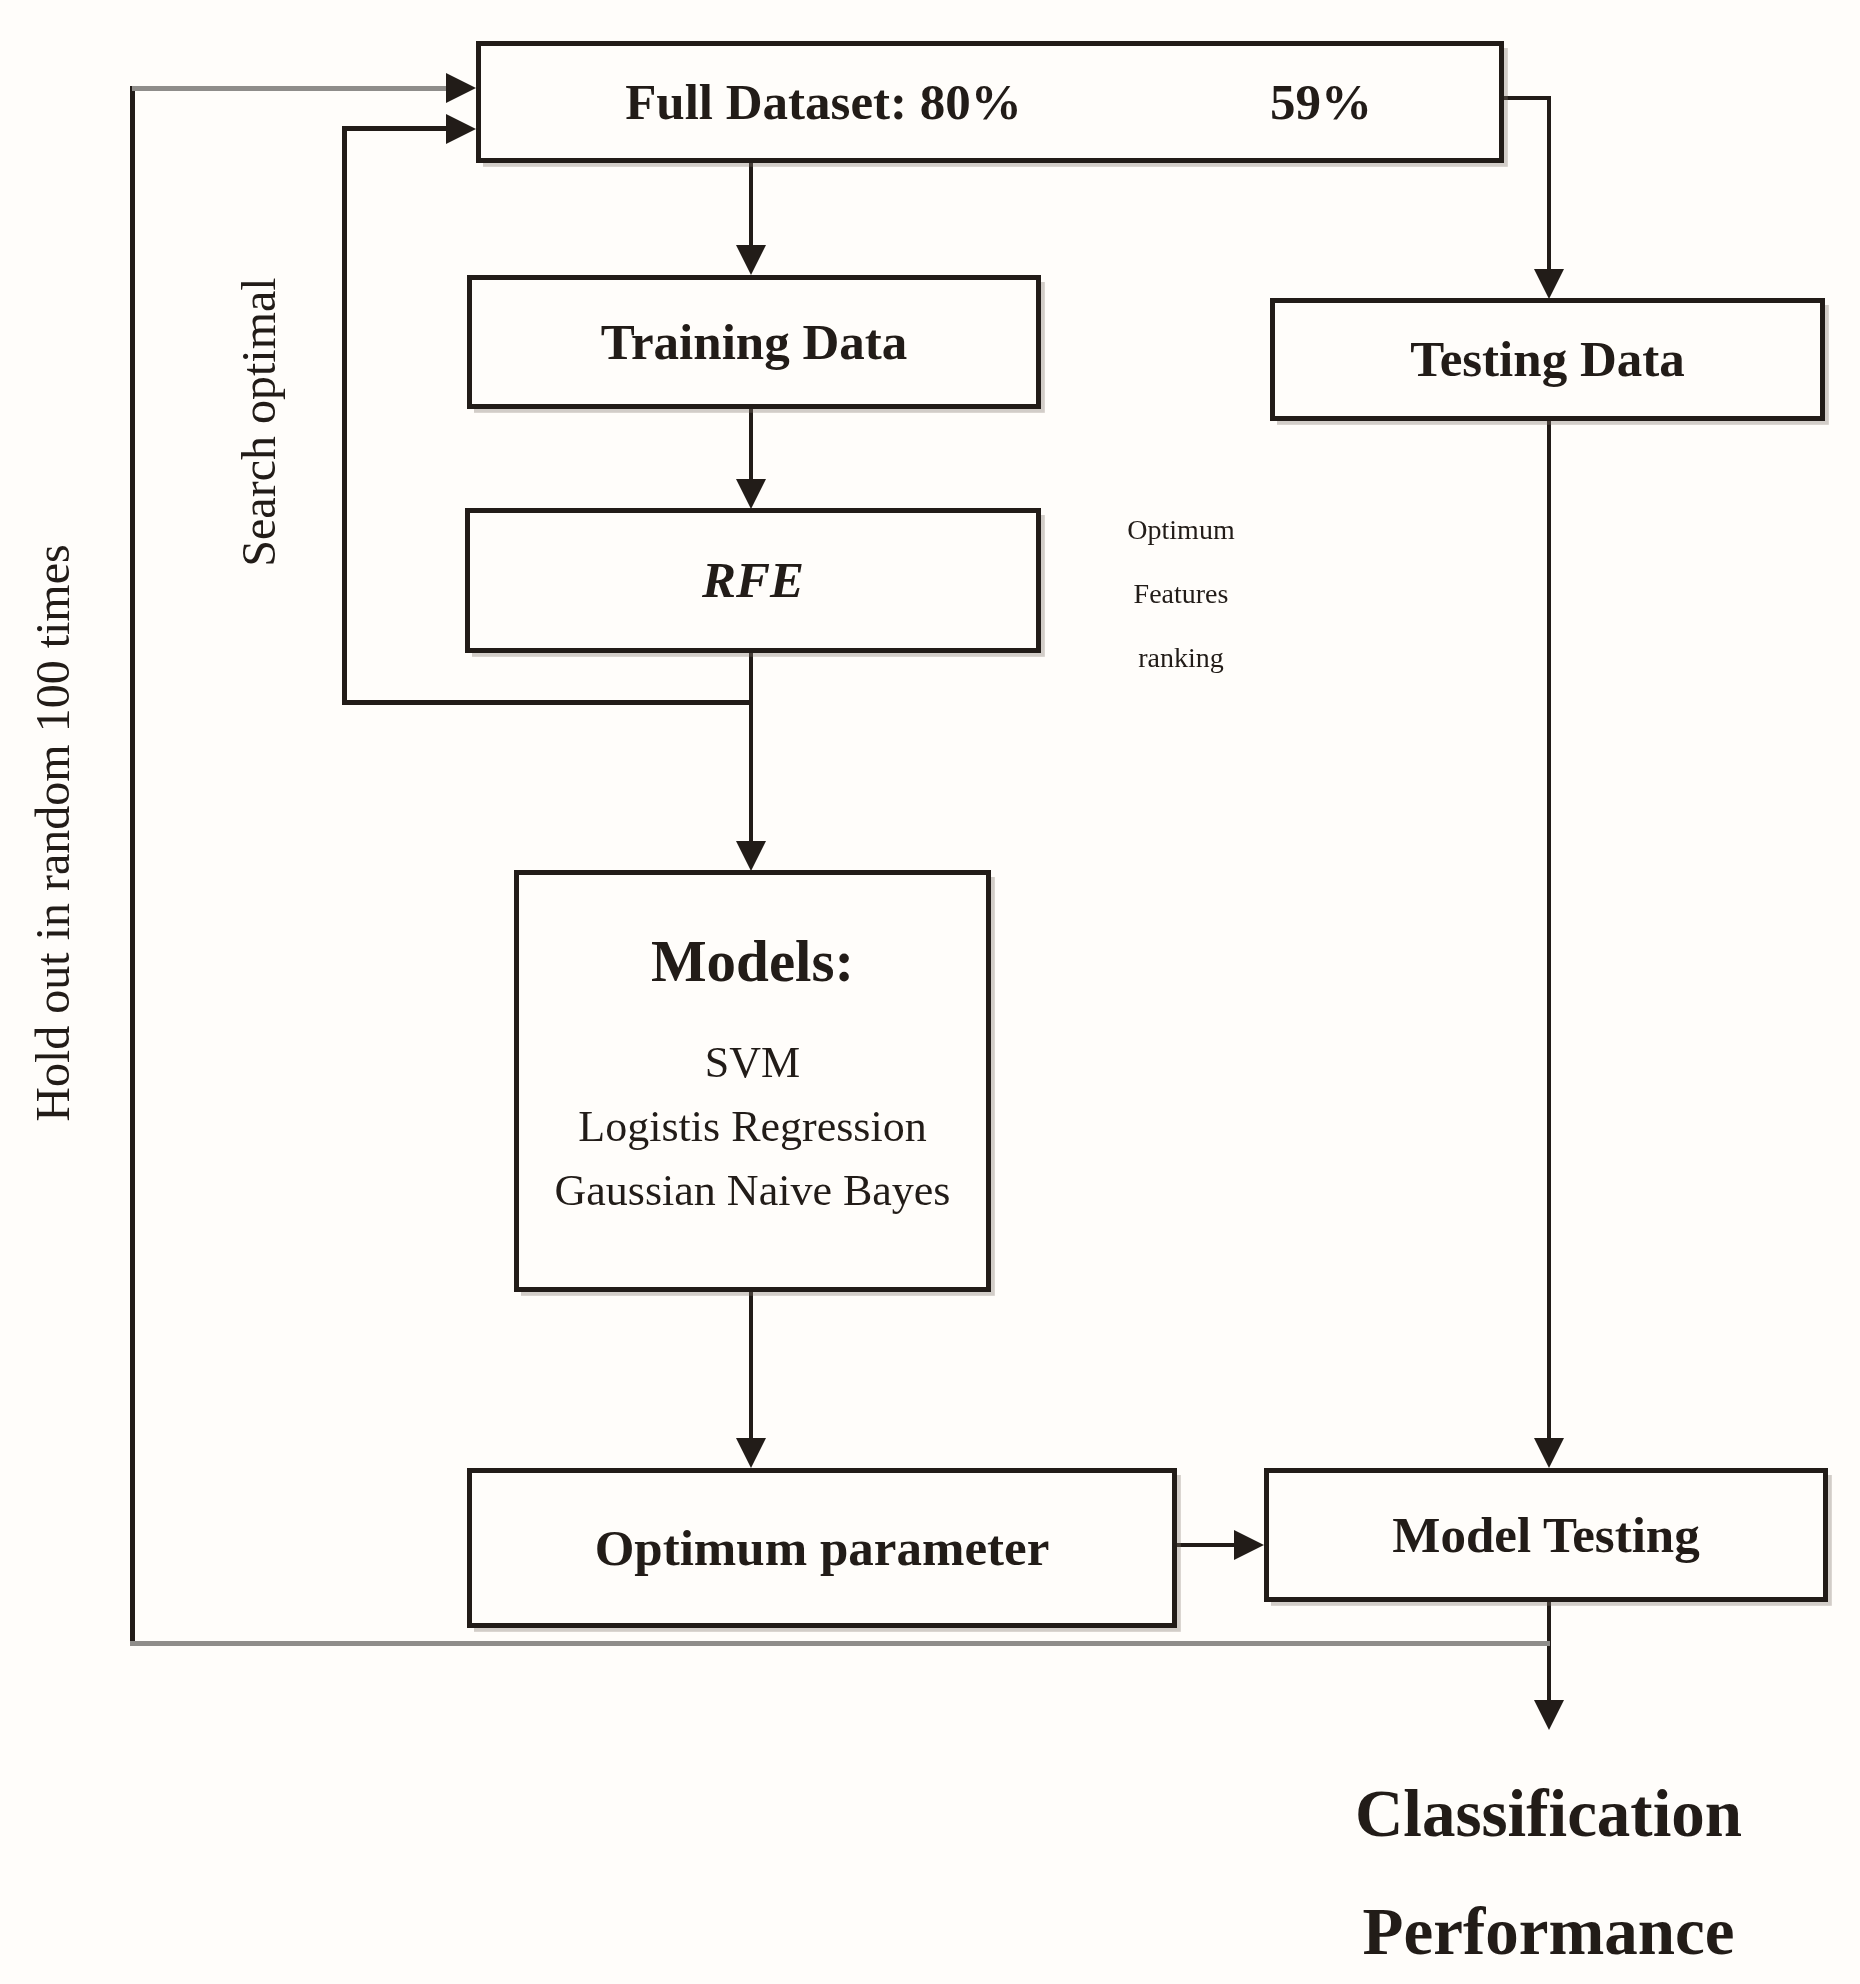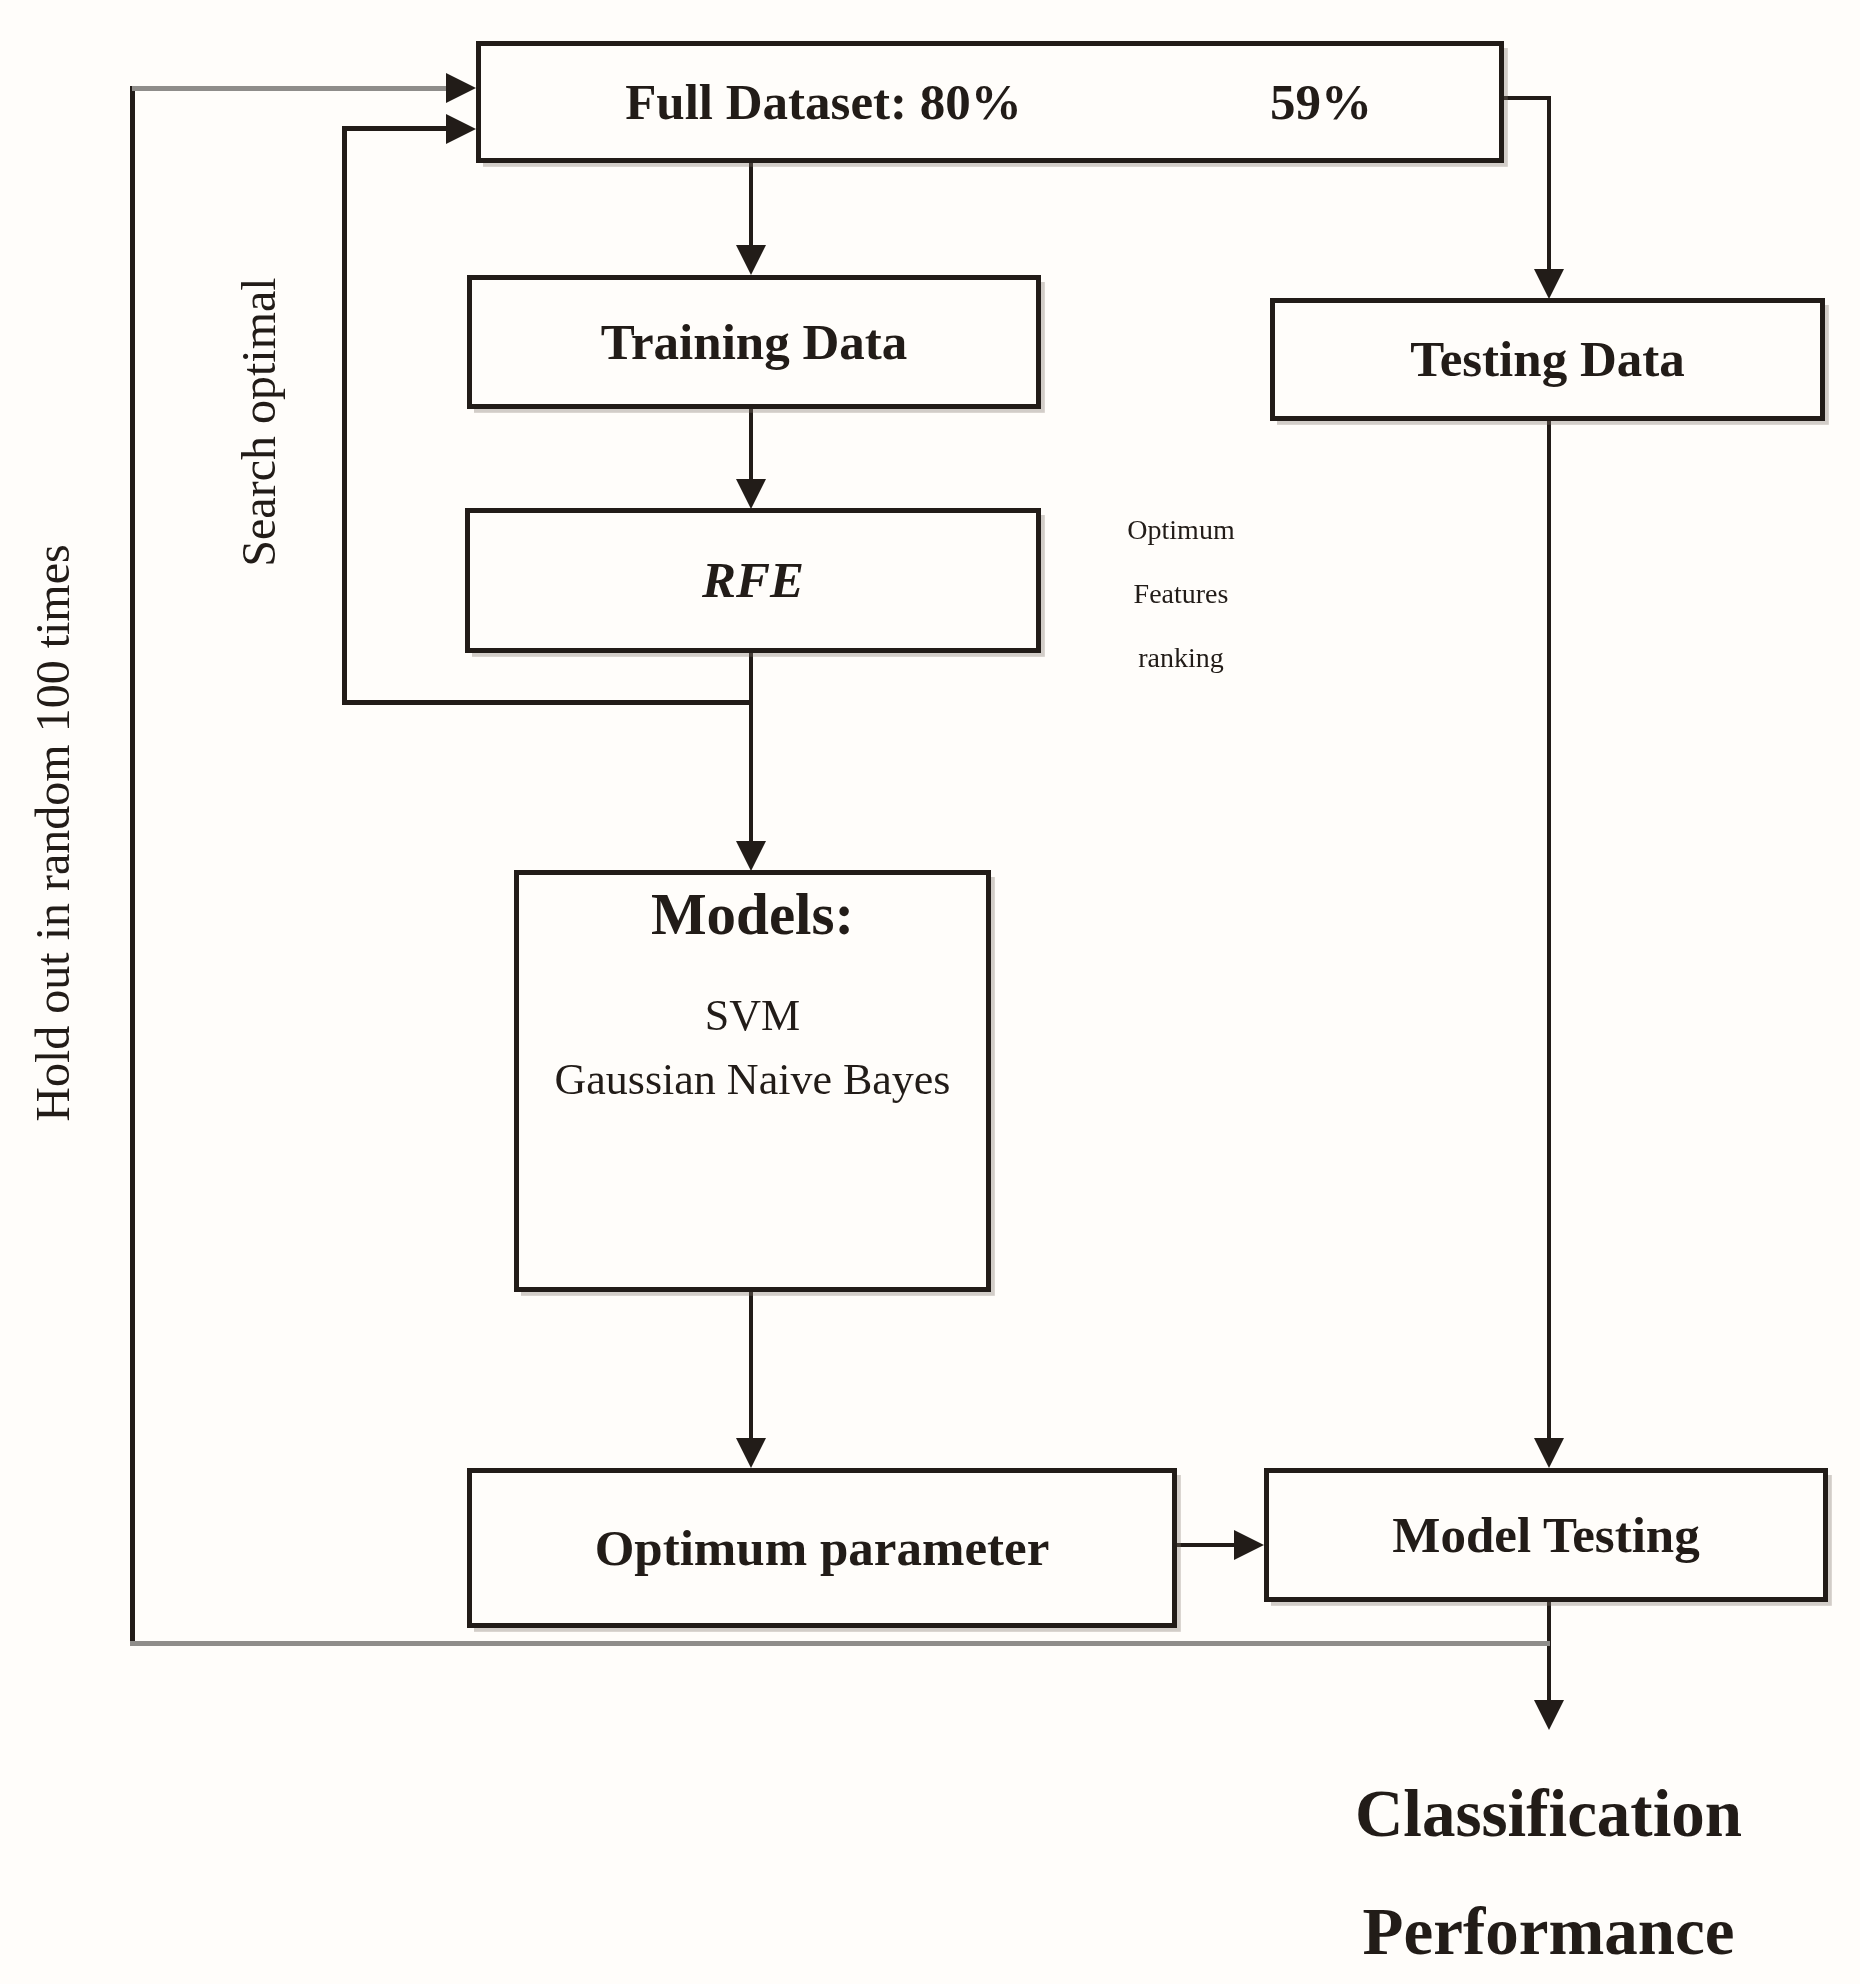--- a/index.html
+++ b/index.html
@@ -44,20 +44,21 @@
     text-align:center;white-space:nowrap;
   }
   .rot{
     position:absolute;
     transform:rotate(-90deg);
     font-size:48px;line-height:54px;
     text-align:center;white-space:nowrap;
   }
   .models-inner{
     flex-direction:column;justify-content:flex-start;
+    padding-top:47px;
   }
   .models-title{font-weight:bold;font-size:59px;line-height:78px;margin-bottom:31px;}
   .models-item{font-size:44px;line-height:64px;white-space:nowrap;}
   .result{
     position:absolute;
     font-weight:bold;font-size:67px;line-height:118px;
     text-align:center;
   }
   .ds-span{position:absolute;top:0;height:100%;display:flex;align-items:center;justify-content:center;}
 </style>
@@ -114,20 +115,21 @@
     <span class="box-label">RFE</span>
   </div>
 
   <div class="box" style="left:1270px;top:298px;width:555px;height:123px;">
     <span class="box-label">Testing Data</span>
   </div>
 
   <div class="box models-inner" style="left:514px;top:870px;width:477px;height:422px;">
     <span class="models-title">Models:</span>
     <span class="models-item">SVM</span>
+    <span class="models-item">Logistis Regression</span>
     <span class="models-item">Gaussian Naive Bayes</span>
   </div>
 
   <div class="box" style="left:467px;top:1468px;width:710px;height:160px;">
     <span class="box-label">Optimum parameter</span>
   </div>
 
   <div class="box" style="left:1264px;top:1468px;width:564px;height:134px;text-align:right;">
     <span class="box-label">Model Testing</span>
   </div>

